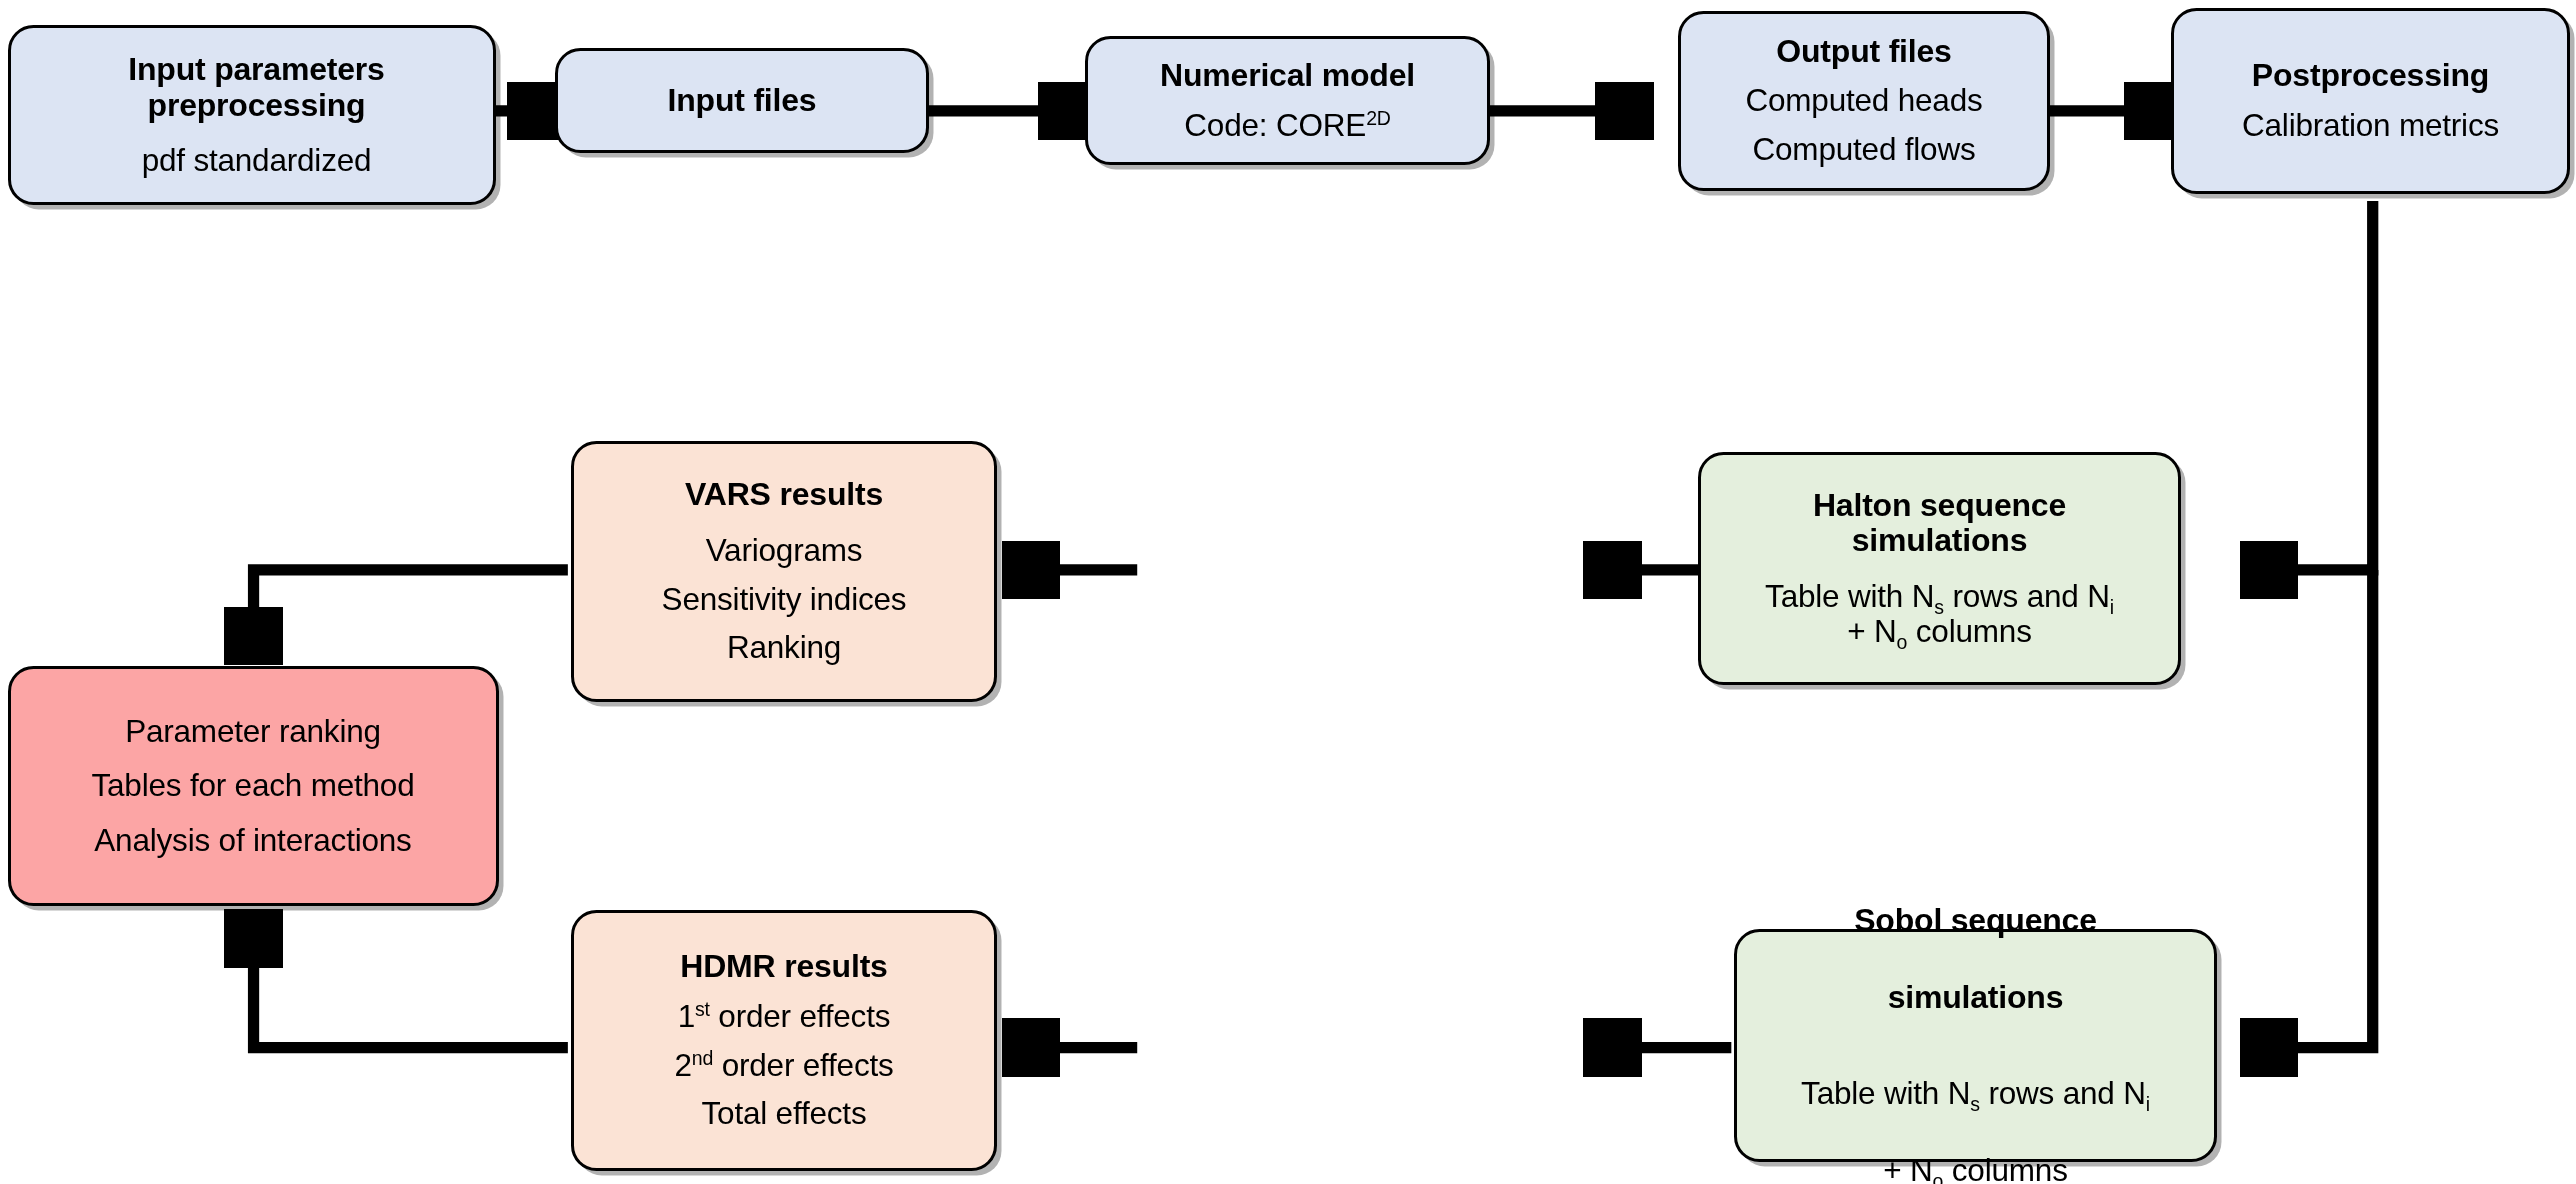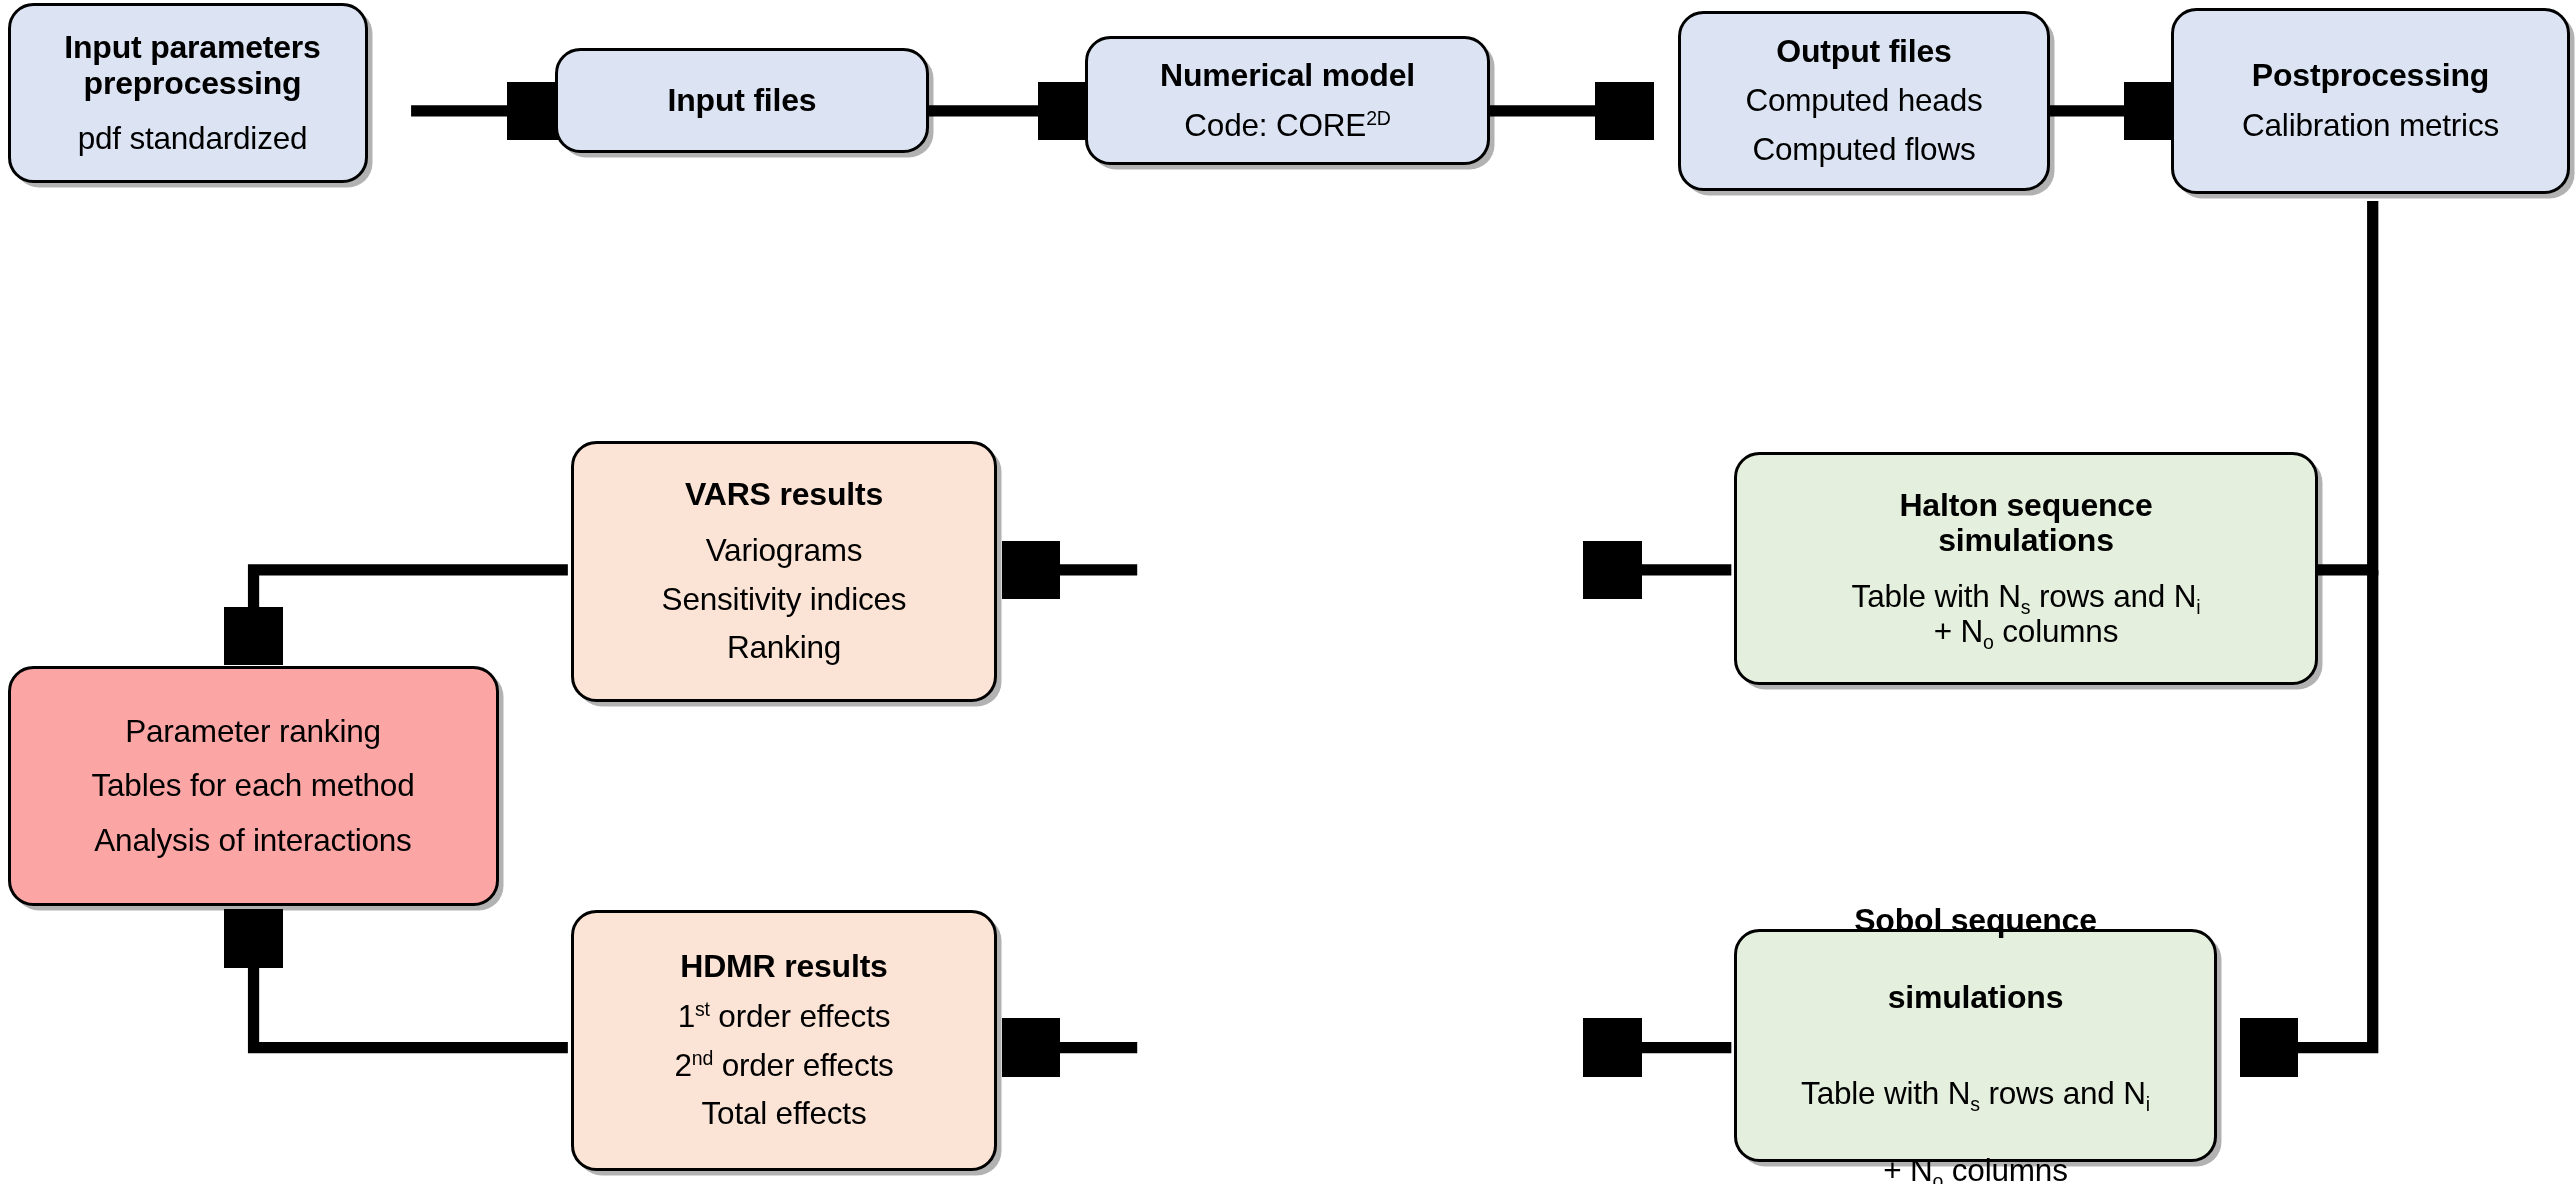--- a/index.html
+++ b/index.html
@@ -87,21 +87,21 @@
 
     <path d="M 757 760 L 338 760 L 338 868" marker-end="url(#ah)"></path>
 
     <line x1="2308" y1="1397" x2="2130" y2="1397" marker-end="url(#ah)"></line>
 
     <line x1="1516" y1="1397" x2="1355" y2="1397" marker-end="url(#ah)"></line>
 
     <path d="M 757 1397 L 338 1397 L 338 1232" marker-end="url(#ah)"></path>
   </svg>
 
-  <div class="node fill-blue" style="left:7.5px; top:3px; width:360px; height:180px;padding-left:10px;">
+  <div class="node fill-blue" style="left:7.5px; top:25px; width:488px; height:180px;padding-left:10px;">
     <div class="title">Input parameters</div>
     <div class="title">preprocessing</div>
     <div class="sub gap">pdf standardized</div>
   </div>
 
   <div class="node fill-blue" style="left:555px; top:48px; width:374px; height:105px;">
     <div class="title">Input files</div>
   </div>
 
   <div class="node fill-blue" style="left:1085px; top:36px; width:405px; height:129px;">
@@ -115,21 +115,21 @@
     <div class="title">Output files</div>
     <div class="sub gap2">Computed heads</div>
     <div class="sub gap2">Computed flows</div>
   </div>
 
   <div class="node fill-blue" style="left:2171px; top:7.5px; width:399px; height:186px;">
     <div class="title">Postprocessing</div>
     <div class="sub gap2">Calibration metrics</div>
   </div>
 
-  <div class="node fill-green" style="left:1734px; top:452px; width:584px; height:233px;">
+  <div class="node fill-green" style="left:1698px; top:452px; width:483px; height:233px;">
     <div class="title">Halton sequence</div>
     <div class="title">simulations</div>
     <div class="sub gap">
       <span>Table with N</span><sub>s</sub><span> rows and N</span><sub>i</sub>
     </div>
     <div class="sub">
       <span>+ N</span><sub>o</sub><span> columns</span>
     </div>
   </div>
 

